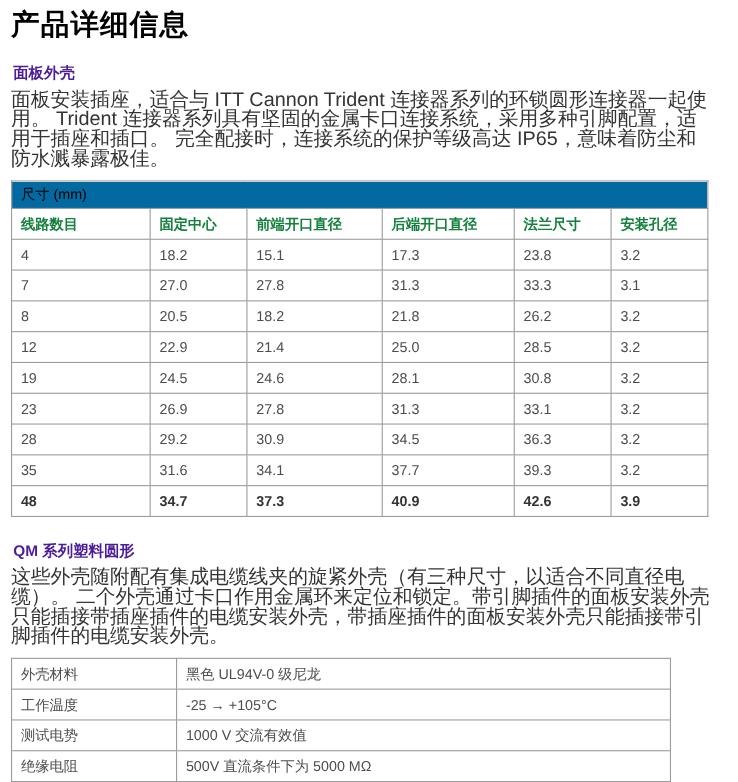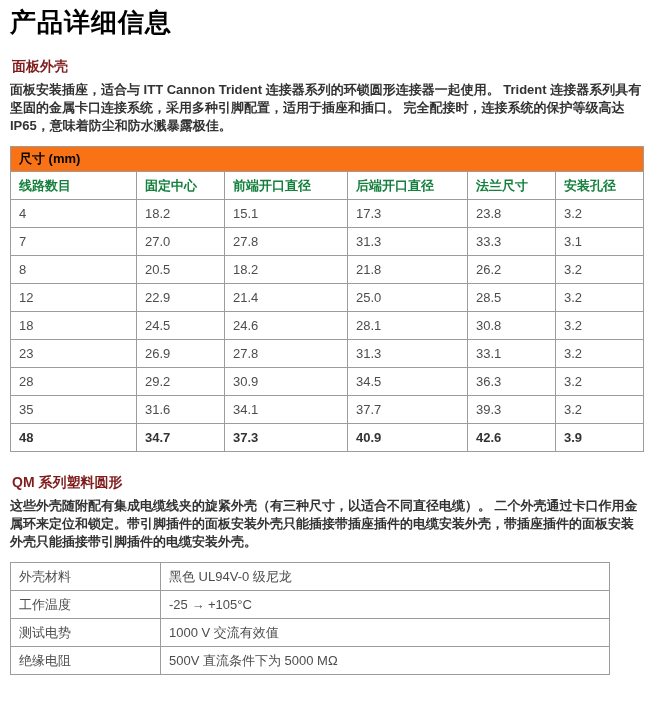--- a/index.html
+++ b/index.html
@@ -22,30 +22,29 @@
     font-size: 26px;
     font-weight: bold;
     color: #000000;
     letter-spacing: 1px;
     margin: 0;
     line-height: 28px;
   }
   .section-heading {
     font-size: 14px;
     font-weight: bold;
-    color: #7f1d1d;
+    color: #4c1d95;
     margin: 22px 0 0 2px;
     line-height: 16px;
   }
   .section-body {
-    font-size: 13px;
+    font-size: 18px;
     line-height: 18px;
     color: #333333;
     margin: 7px 0 0 0;
-    font-weight: bold;
   }
   table.data-table {
     border-collapse: collapse;
     table-layout: fixed;
     width: 587px;
     border: 1px solid #858585;
     margin-top: 11px;
   }
   table.data-table td,
   table.data-table th {
@@ -55,23 +54,23 @@
     font-weight: normal;
     color: #4d4d4d;
     text-align: left;
     vertical-align: middle;
     line-height: 17px;
     height: 17px;
     overflow: hidden;
     white-space: nowrap;
   }
   tr.title-row td {
-    background: #f97316;
+    background: #0369a1;
     color: #000000;
-    font-weight: bold;
+    font-weight: normal;
     height: 14px;
     line-height: 14px;
   }
   tr.subtitle-row td:first-child {
     color: #000000;
     font-weight: bold;
   }
   tr.header-row th {
     color: #15803d;
     font-weight: bold;
@@ -144,21 +143,21 @@
           </tr>
           <tr>
             <td>12</td>
             <td>22.9</td>
             <td>21.4</td>
             <td>25.0</td>
             <td>28.5</td>
             <td>3.2</td>
           </tr>
           <tr>
-            <td>18</td>
+            <td>19</td>
             <td>24.5</td>
             <td>24.6</td>
             <td>28.1</td>
             <td>30.8</td>
             <td>3.2</td>
           </tr>
           <tr>
             <td>23</td>
             <td>26.9</td>
             <td>27.8</td>

